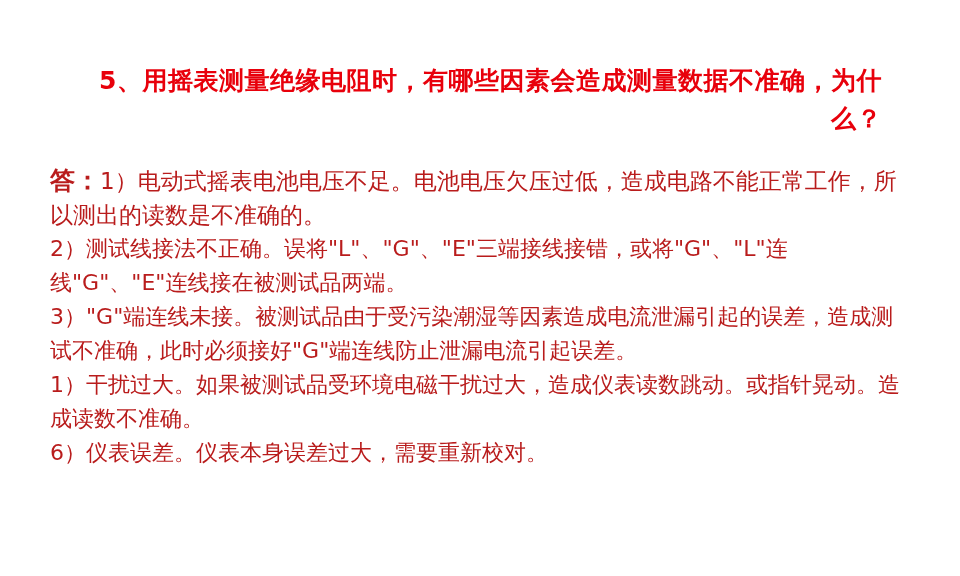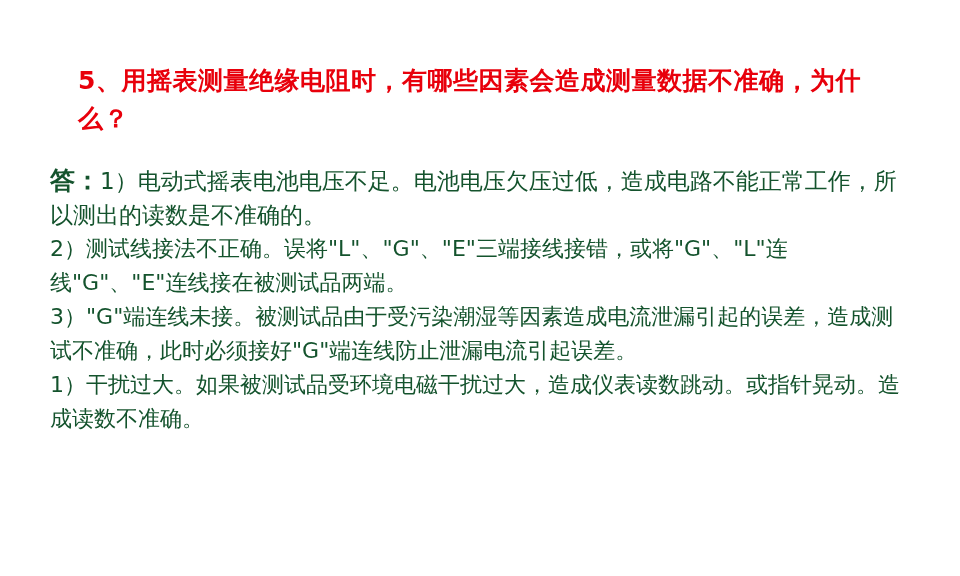--- a/index.html
+++ b/index.html
@@ -18,21 +18,21 @@
     width: 960px;
     height: 576px;
     box-sizing: border-box;
     padding: 0;
   }
   .title {
     color: #e8000b;
     font-weight: bold;
     font-size: 25px;
     line-height: 38px;
-    text-align: left;
+    text-align: right;
     margin: 0;
     padding: 62px 78px 0 78px;
     letter-spacing: 0.5px;
     font-family: "DejaVu Sans", "Liberation Sans", sans-serif;
   }
   .body-block {
     color: #1b2a5e;
     font-size: 22px;
     line-height: 34px;
     padding: 26px 50px 0 50px;
@@ -51,20 +51,21 @@
     font-size: 25px;
   }
 </style>
 </head>
 <body>
 
 <div class="page">
 
   <h1 class="title" style="color: rgb(232, 0, 11);">5、用摇表测量绝缘电阻时，有哪些因素会造成测量数据不准确，为什么？</h1>
 
-  <div class="body-block" style="color: #14532d;">
+  <div class="body-block" style="color: #b91c1c;">
     <p class="para first"><span class="lead">答：</span>1）电动式摇表电池电压不足。电池电压欠压过低，造成电路不能正常工作，所以测出的读数是不准确的。</p>
     <p class="para">2）测试线接法不正确。误将"L"、"G"、"E"三端接线接错，或将"G"、"L"连线"G"、"E"连线接在被测试品两端。</p>
     <p class="para">3）"G"端连线未接。被测试品由于受污染潮湿等因素造成电流泄漏引起的误差，造成测试不准确，此时必须接好"G"端连线防止泄漏电流引起误差。</p>
     <p class="para">1）干扰过大。如果被测试品受环境电磁干扰过大，造成仪表读数跳动。或指针晃动。造成读数不准确。</p>
+    <p class="para">6）仪表误差。仪表本身误差过大，需要重新校对。</p>
   </div>
 
 </div>
 
 </body></html>

